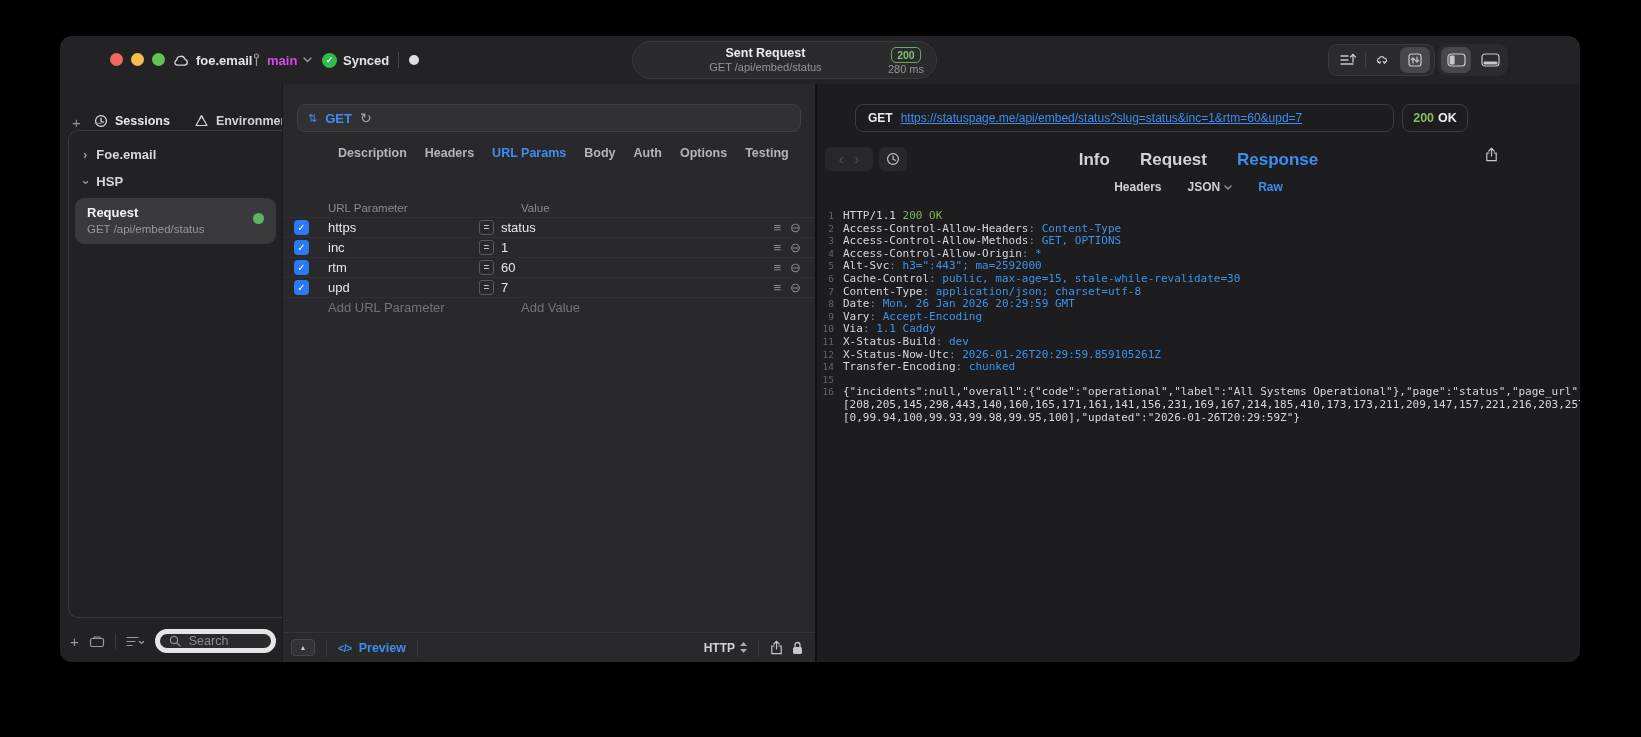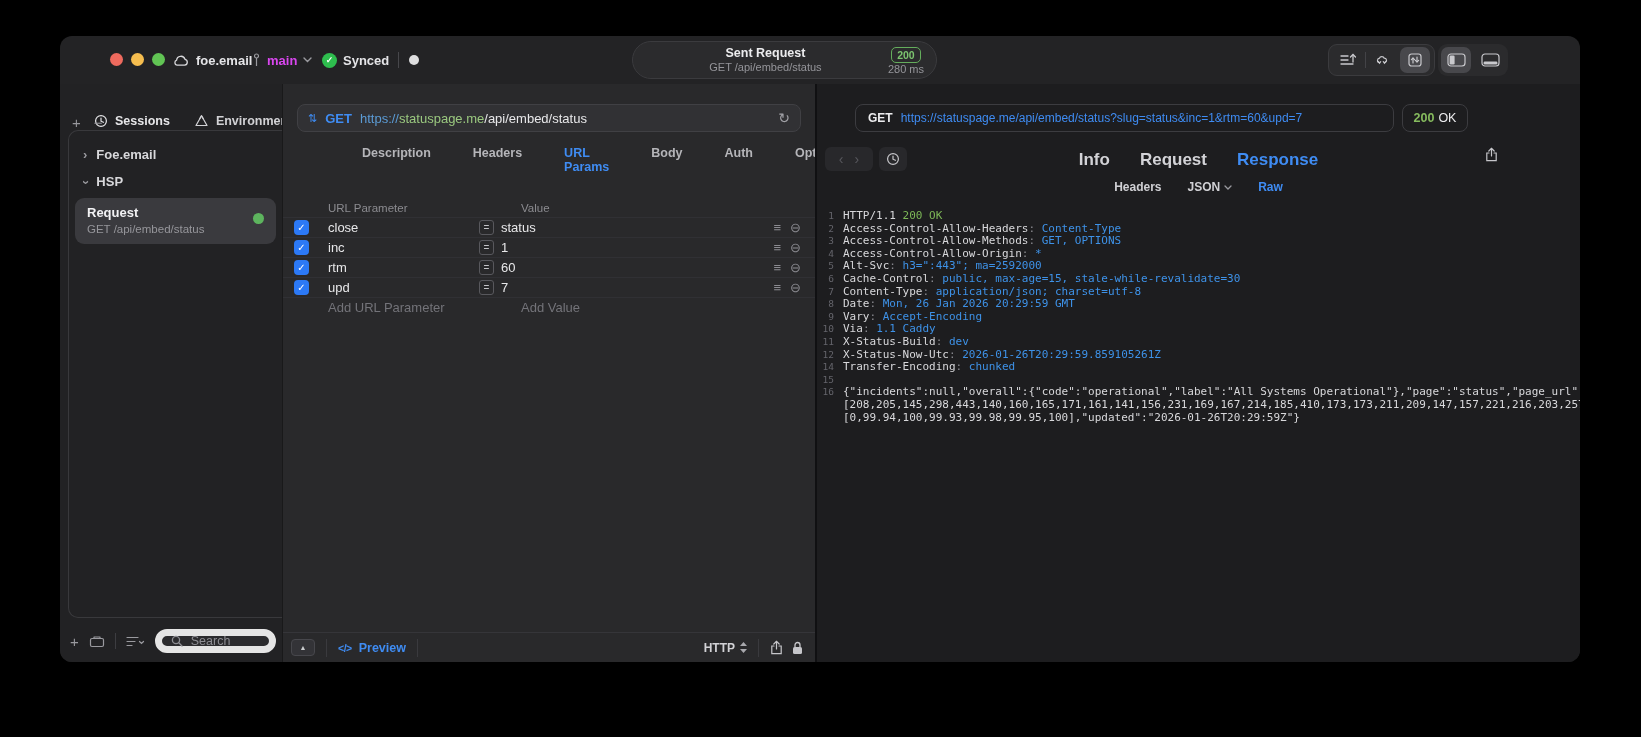--- a/index.html
+++ b/index.html
@@ -49,34 +49,34 @@
     border-radius:10px 0 0 10px;padding-top:10px;}
   .titem{display:flex;align-items:center;gap:9px;padding:6px 14px;font-size:13px;color:#d8d8db;font-weight:600;}
   .chev{display:inline-block;color:#9b9ba0;font-size:13px;line-height:10px;transform-origin:50% 55%;}
   .chev.down{transform:rotate(90deg);}
   .reqcard{margin:3px 6px 0;border-radius:9px;background:#3a3a3e;padding:7px 12px 8px;position:relative;}
   .reqtitle{font-size:13px;font-weight:700;color:#f2f2f4;line-height:16px;}
   .reqsub{font-size:11.5px;color:#96969b;line-height:14px;margin-top:1px;}
   .reqdot{position:absolute;right:12px;top:15px;width:11px;height:11px;border-radius:50%;background:#5db45e;}
   .sbbottom{position:absolute;left:10px;right:6px;bottom:8px;height:26px;display:flex;align-items:center;gap:10px;color:#9a9a9f;}
   .sbbsep{width:1px;height:16px;background:#3d3d41;}
-  .searchpill{flex:1;height:24px;border-radius:13px;background:#2b2b2e;border:7px solid #e5e5e5;display:flex;align-items:center;
+  .searchpill{flex:1;height:24px;border-radius:13px;background:#2b2b2e;border:5px solid #e5e5e5;display:flex;align-items:center;
     padding:0 9px;gap:6px;}
   .searchpill input{background:transparent;border:none;outline:none;color:#dcdcdf;font-size:12.5px;width:100%;
     font-family:"Liberation Sans",sans-serif;}
   .searchpill input::placeholder{color:#8d8d93;}
   
   .urlbar{position:absolute;left:14px;right:14px;top:20px;height:28px;background:#313134;border:1px solid #404044;
     border-radius:8px;display:flex;align-items:center;padding:0 10px;gap:8px;font-size:13px;}
   .methodsw{color:#3f8cf3;font-size:11px;}
   .urlmethod{color:#3f8cf3;font-weight:700;}
   .urltext{flex:1;white-space:nowrap;overflow:hidden;}
   .u-scheme{color:#5b9bd5;}.u-host{color:#9ac87f;}.u-path{color:#e8e8ea;}
   .urlrefresh{color:#a2a2a7;font-size:14px;}
-  .etabs{position:absolute;left:55px;top:62px;display:flex;gap:42px;margin-left:24px;}
+  .etabs{position:absolute;left:55px;top:62px;display:flex;gap:18px;}
   .etab{font-size:12.5px;font-weight:600;color:#b5b5b9;cursor:default;}
   .etab.active{color:#3f8cf3;}
   .ptable{position:absolute;left:0;right:0;top:115px;}
   .pgrid{display:grid;grid-template-columns:38px 158px 1fr 56px;align-items:center;}
   .phead{height:18px;color:#8b8b90;font-size:11.5px;}
   .phead .h1{padding-left:7px;}
   .phead .h2{padding-left:42px;}
   .prow{height:20px;border-top:1px solid #303034;font-size:13px;color:#e7e7e9;}
   .pcb{width:15px;height:15px;margin-left:11px;border-radius:4px;background:#2c79f6;color:#fff;font-size:10px;
     display:flex;align-items:center;justify-content:center;}
@@ -96,25 +96,25 @@
   .codeglyph{font-size:10.5px;font-weight:700;letter-spacing:-0.5px;}
   .efspacer{flex:1;}
   .httpsel{display:flex;align-items:center;gap:5px;color:#d2d2d6;font-size:12px;font-weight:600;}
   .eficon{color:#c6c6ca;display:flex;align-items:center;margin-left:11px;}
   .efooter .lock{margin-right:12px;margin-left:9px;}
   
   .rtop{position:absolute;left:0;right:0;top:20px;height:28px;display:flex;align-items:center;}
   .rurlbox{margin-left:38px;flex:1;height:28px;border:1px solid #3c3c40;border-radius:8px;display:flex;align-items:center;
     padding:0 12px;font-size:12px;white-space:nowrap;overflow:hidden;}
   .rmethod{color:#ececee;font-weight:700;margin-right:8px;}
-  .rurl{color:#3f8cf3;}
+  .rurl{color:#3f8cf3;text-decoration:underline;}
   .rstatusbox{width:66px;height:28px;margin-left:8px;margin-right:112px;border:1px solid #3c3c40;border-radius:8px;
     display:flex;align-items:center;justify-content:center;gap:4px;font-size:12.5px;}
   .rcode{color:#86bb5e;font-weight:700;}
-  .rok{color:#ececee;}
+  .rok{color:#ececee;font-weight:bold;}
   .rnav{position:absolute;left:0;right:0;top:62px;height:26px;}
   .rnavgroup{position:absolute;left:8px;top:1px;width:48px;height:24px;background:#28282b;border-radius:6px;
     display:flex;align-items:center;justify-content:center;gap:11px;color:#58585e;font-size:14px;}
   .rclock{position:absolute;left:62px;top:1px;width:28px;height:24px;background:#28282b;border-radius:6px;
     display:flex;align-items:center;justify-content:center;color:#c6c6ca;}
   .rtabs{position:absolute;left:0;right:0;top:4px;display:flex;justify-content:center;gap:30px;}
   .rtab{font-size:17px;font-weight:600;color:#d3d3d7;}
   .rtab.active{color:#3f8cf3;}
   .rshare{position:absolute;right:82px;top:1px;color:#c6c6ca;}
   .rsubtabs{position:absolute;left:0;right:0;top:96px;display:flex;justify-content:center;gap:26px;}
@@ -301,21 +301,20 @@
           </span>
           <input placeholder="Search" style="">
         </div>
       </div>
     </aside>
 
     <section class="editor">
       <div class="urlbar">
         <span class="methodsw">⇅</span>
         <span class="urlmethod">GET</span>
-        <span class="urltext"><span class="u-scheme">https://</span><span class="u-host">statuspage.me</span><span class="u-path">/api/embed/status</span></span>
         <span class="urlrefresh">↻</span>
       </div>
 
       <div class="etabs">
           <div class="etab">Description</div>
           <div class="etab">Headers</div>
           <div class="etab active">URL Params</div>
           <div class="etab">Body</div>
           <div class="etab">Auth</div>
           <div class="etab">Options</div>
@@ -327,21 +326,21 @@
           <span></span>
           <span class="h1">URL Parameter</span>
           <span class="h2">Value</span>
           <span></span>
         </div>
         <div id="param-rows">
             <div class="pgrid prow">
               <span>
                 <span class="pcb">✓</span>
               </span>
-              <span class="pname">close</span>
+              <span class="pname">https</span>
               <span class="pvalcell">
                 <span class="peq">=</span>
                 <span>status</span>
               </span>
               <span class="picons">
                 <span>≡</span>
                 <span>⊖</span>
               </span>
             </div>
             <div class="pgrid prow">

